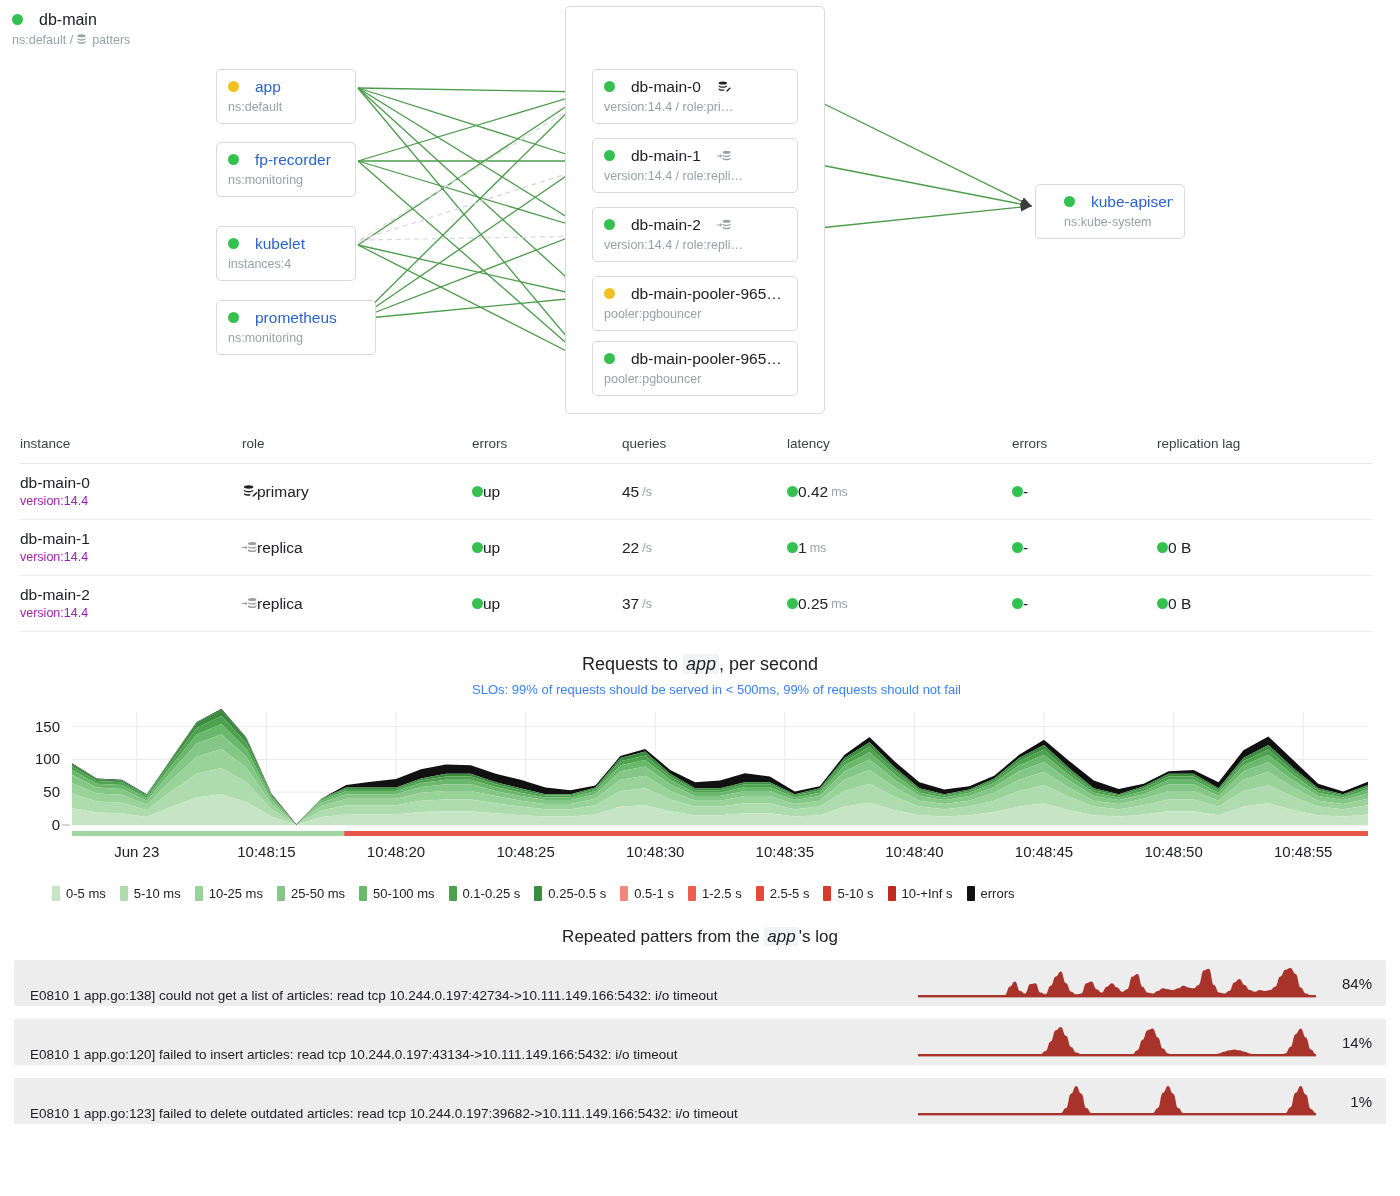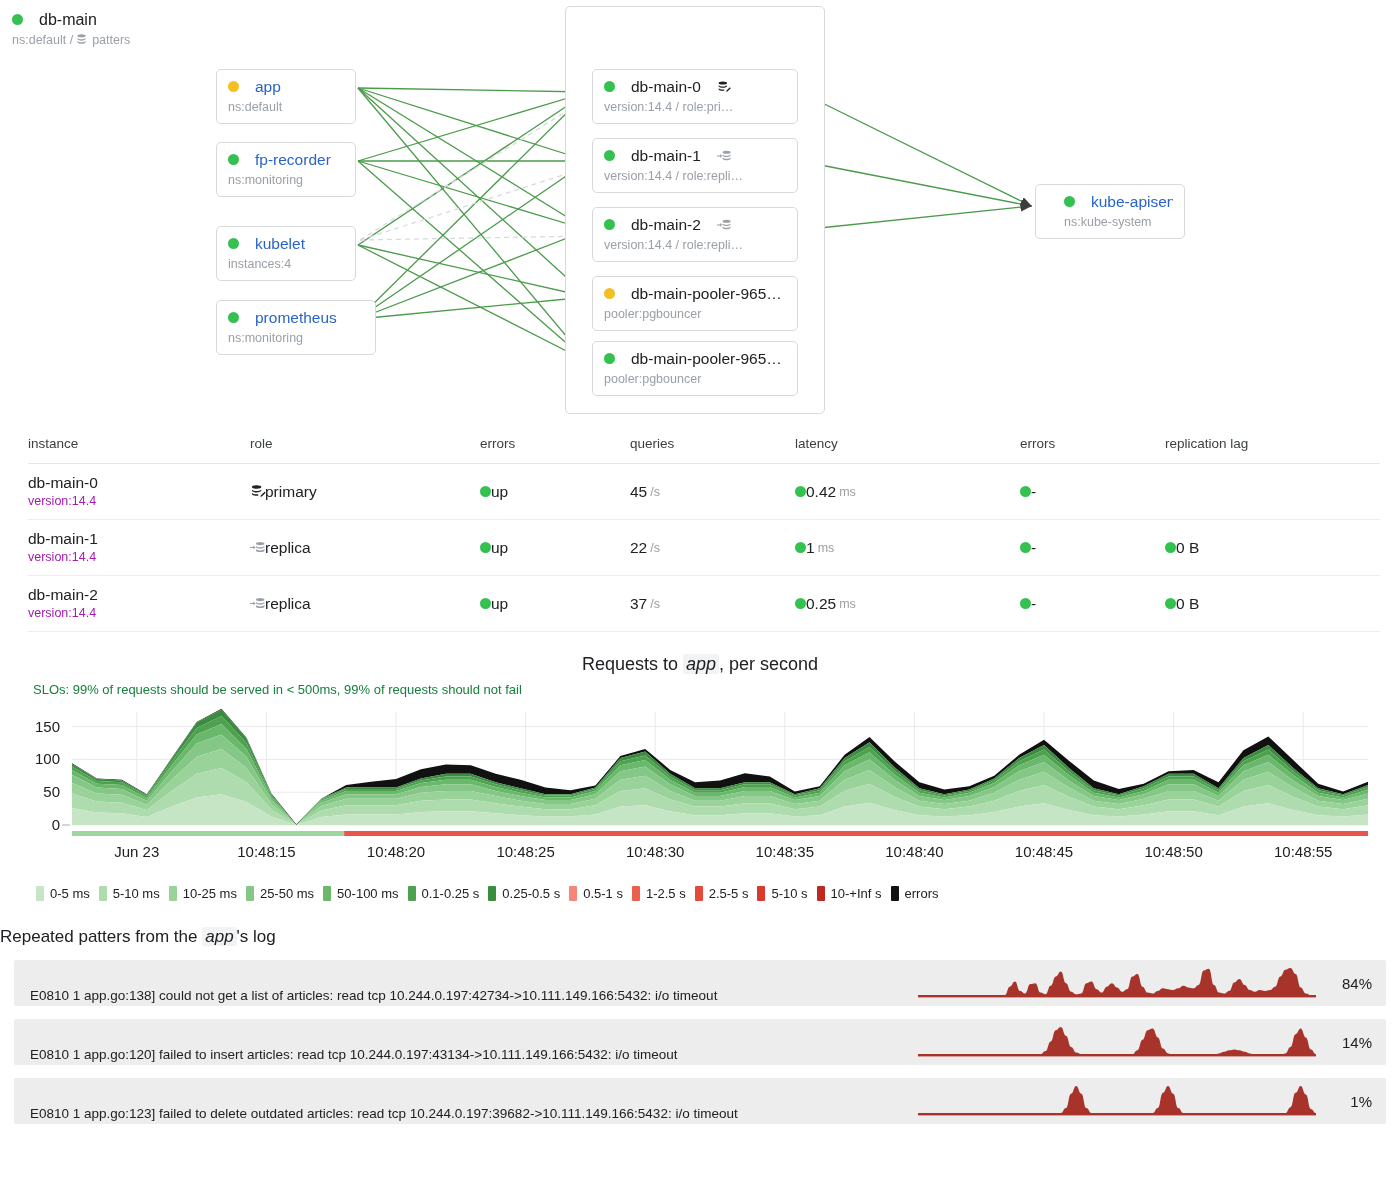--- a/index.html
+++ b/index.html
@@ -55,21 +55,21 @@
     border-radius:5px;
     background:#fff;
     z-index:2;
   }
   .group-head { position:absolute; left:12px; top:10px; z-index:4; }
   .group-head .node-title { font-size:16px; }
 
   .ic { width:15px; height:15px; display:inline-block; vertical-align:-2px; flex:0 0 auto; }
 
   
-  #table-wrap { position:relative; width:1400px; padding:0 28px; }
+  #table-wrap { position:relative; width:1400px; padding:0 20px; }
   table.metrics { width:1352px; border-collapse:collapse; table-layout:fixed; }
   table.metrics th {
     text-align:left;
     font-size:13.5px;
     font-weight:400;
     color:#3c4043;
     padding:6px 0 12px 0;
     border-bottom:1px solid #e4e6e8;
   }
   table.metrics td {
@@ -85,40 +85,41 @@
 
   
   #chart-title {
     text-align:center;
     font-size:18px;
     color:#202124;
     margin-top:22px;
   }
   #chart-title em { font-style:italic; background:#f1f3f4; padding:0 3px; border-radius:2px; }
   #chart-sub {
-    text-align:left;
+    text-align:center;
     font-size:13px;
-    color:#15803d;
+    color:#3b82f6;
     margin-top:7px;
     padding-left:33px;
   }
   #chart-area { position:relative; width:1400px; height:175px; margin-top:8px; }
   #chart-svg { position:absolute; left:0; top:0; }
 
   #legend {
     display:flex; align-items:center; justify-content:flex-start;
-    padding-left:36px; margin-top:6px;
+    gap:5px; padding-left:52px; margin-top:6px;
     flex-wrap:nowrap;
   }
   .lg-item { display:flex; align-items:center; gap:6px; margin-right:9px; }
   .lg-sw { width:8px; height:15px; border-radius:1px; flex:0 0 auto; }
   .lg-tx { font-size:13px; color:#202124; white-space:nowrap; }
 
   
   #log-title {
+    text-align:center;
     font-size:17px;
     color:#202124;
     margin-top:26px;
   }
   #log-title em { font-style:italic; background:#f1f3f4; padding:0 3px; border-radius:2px; }
   .log-row {
     display:flex; align-items:center;
     background:#ededed;
     height:46px;
     margin:13px 14px 0 14px;

